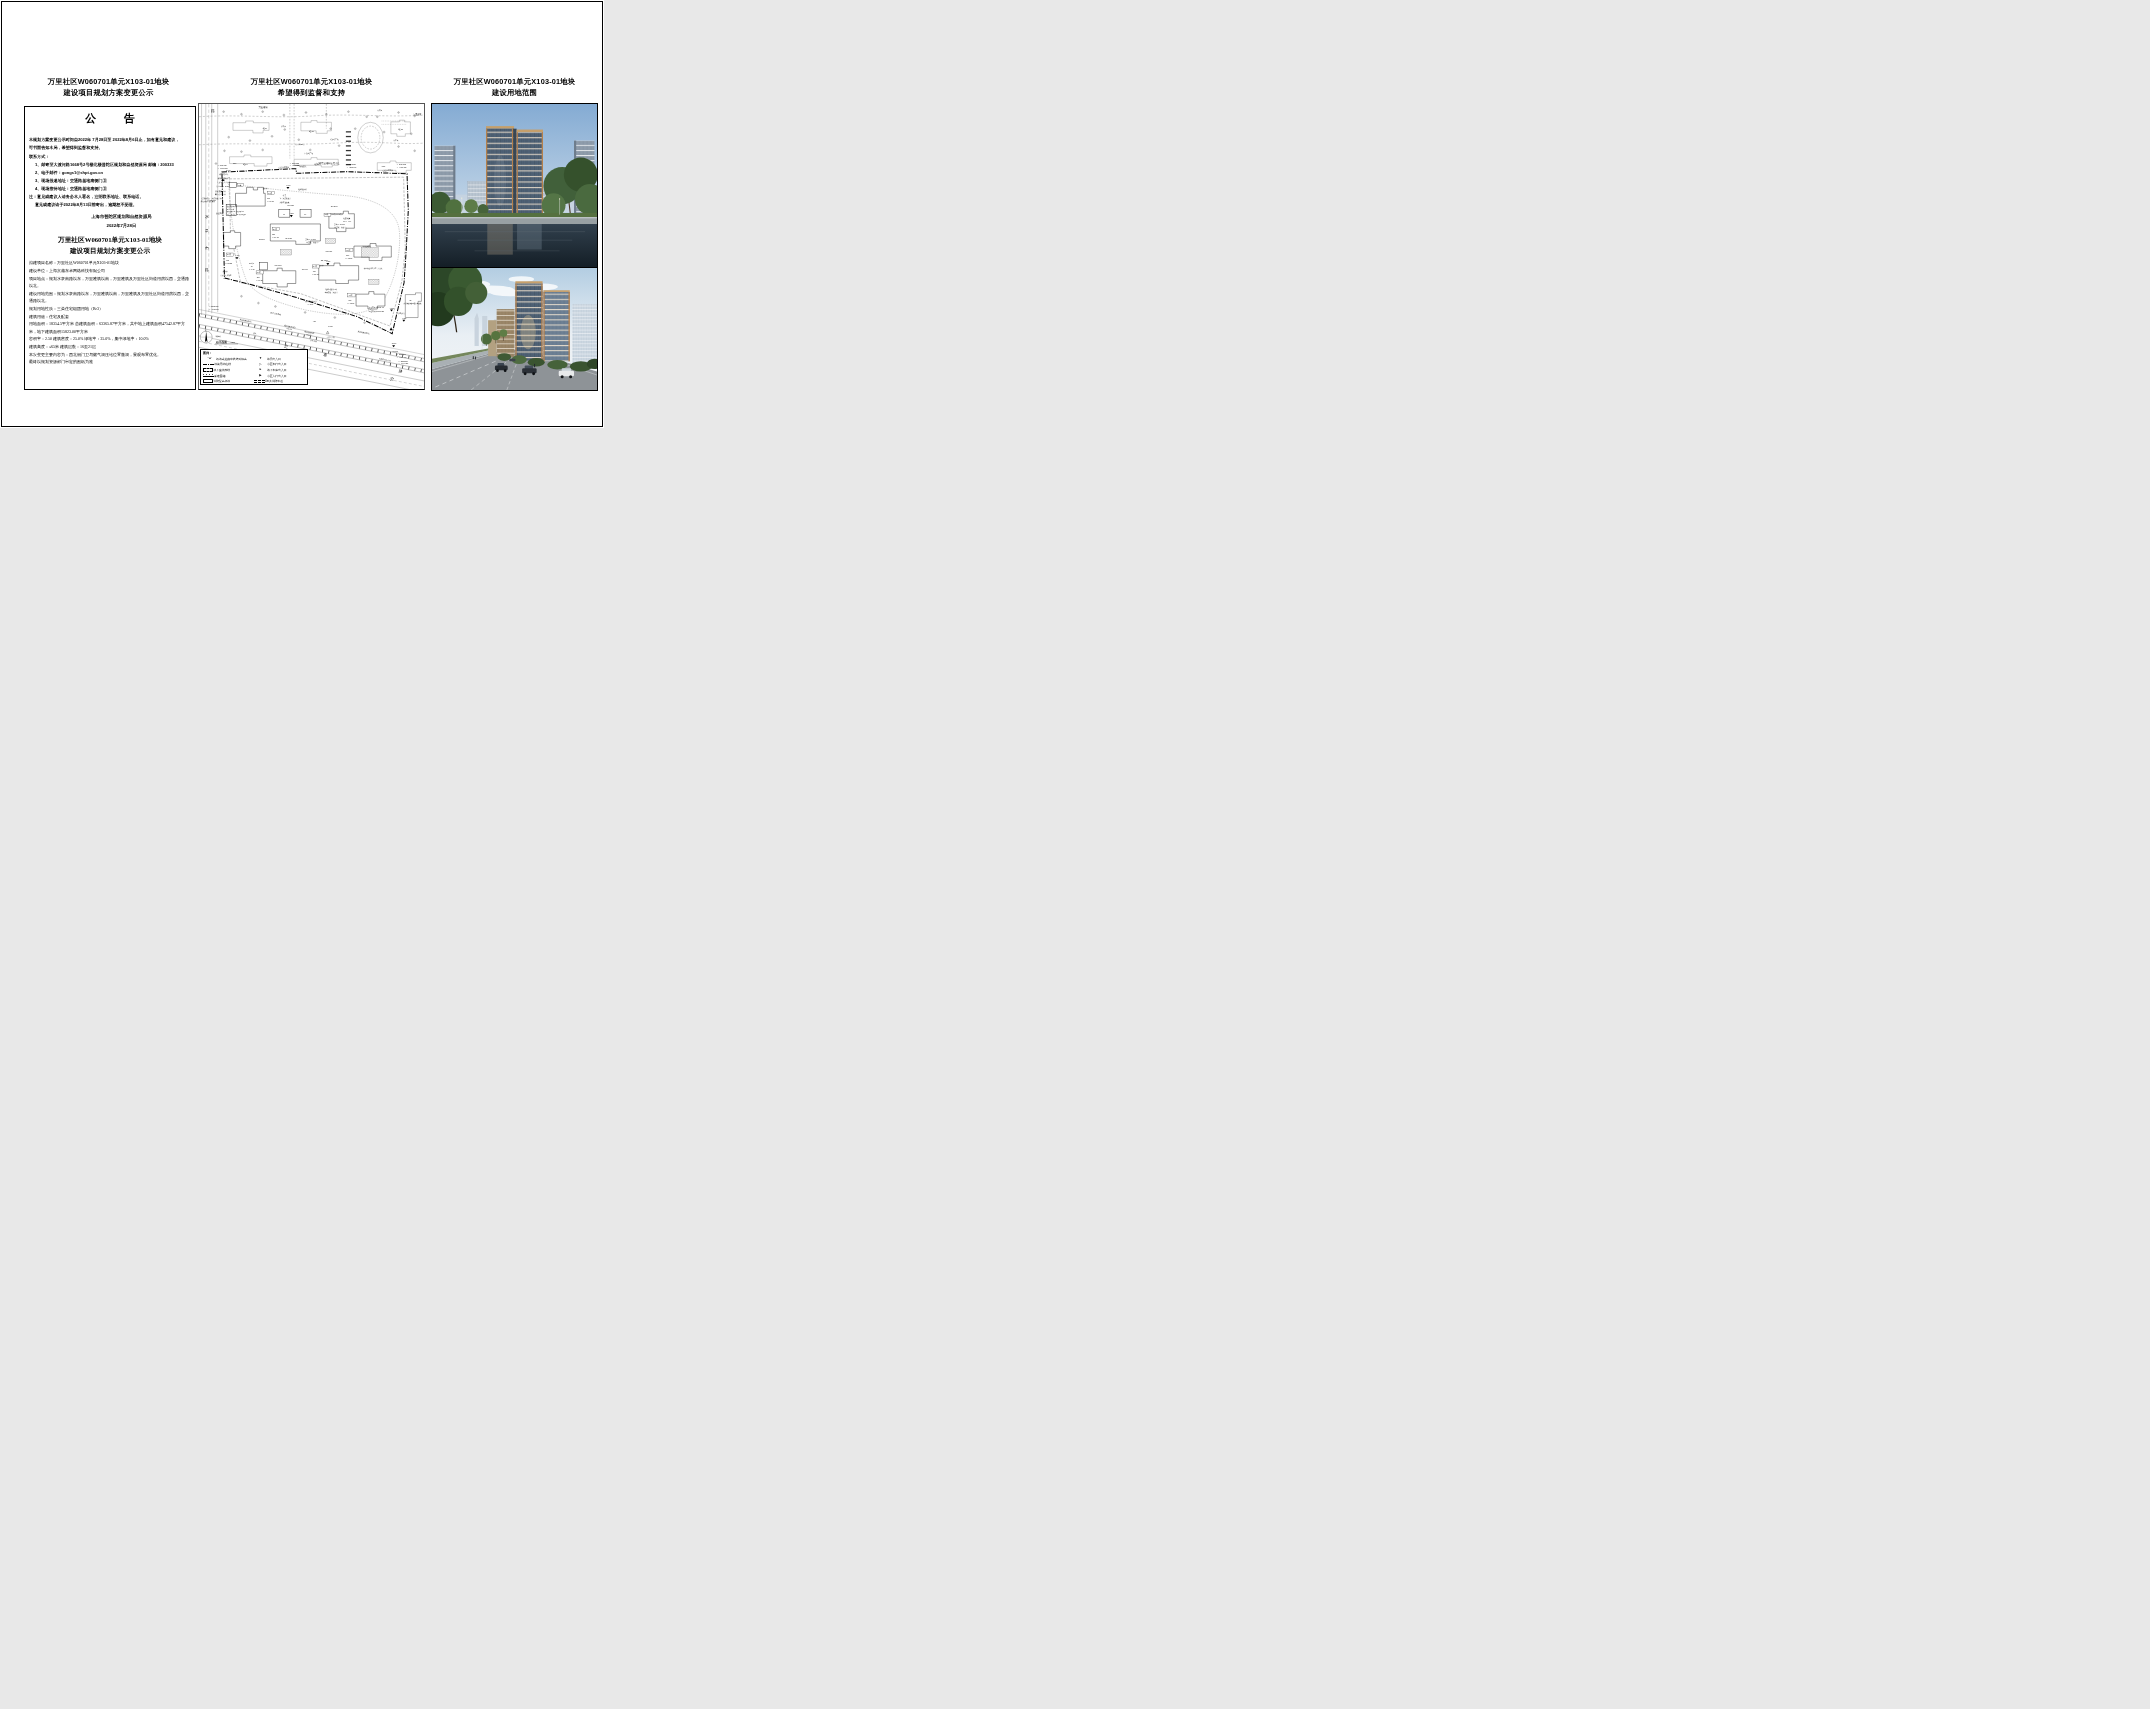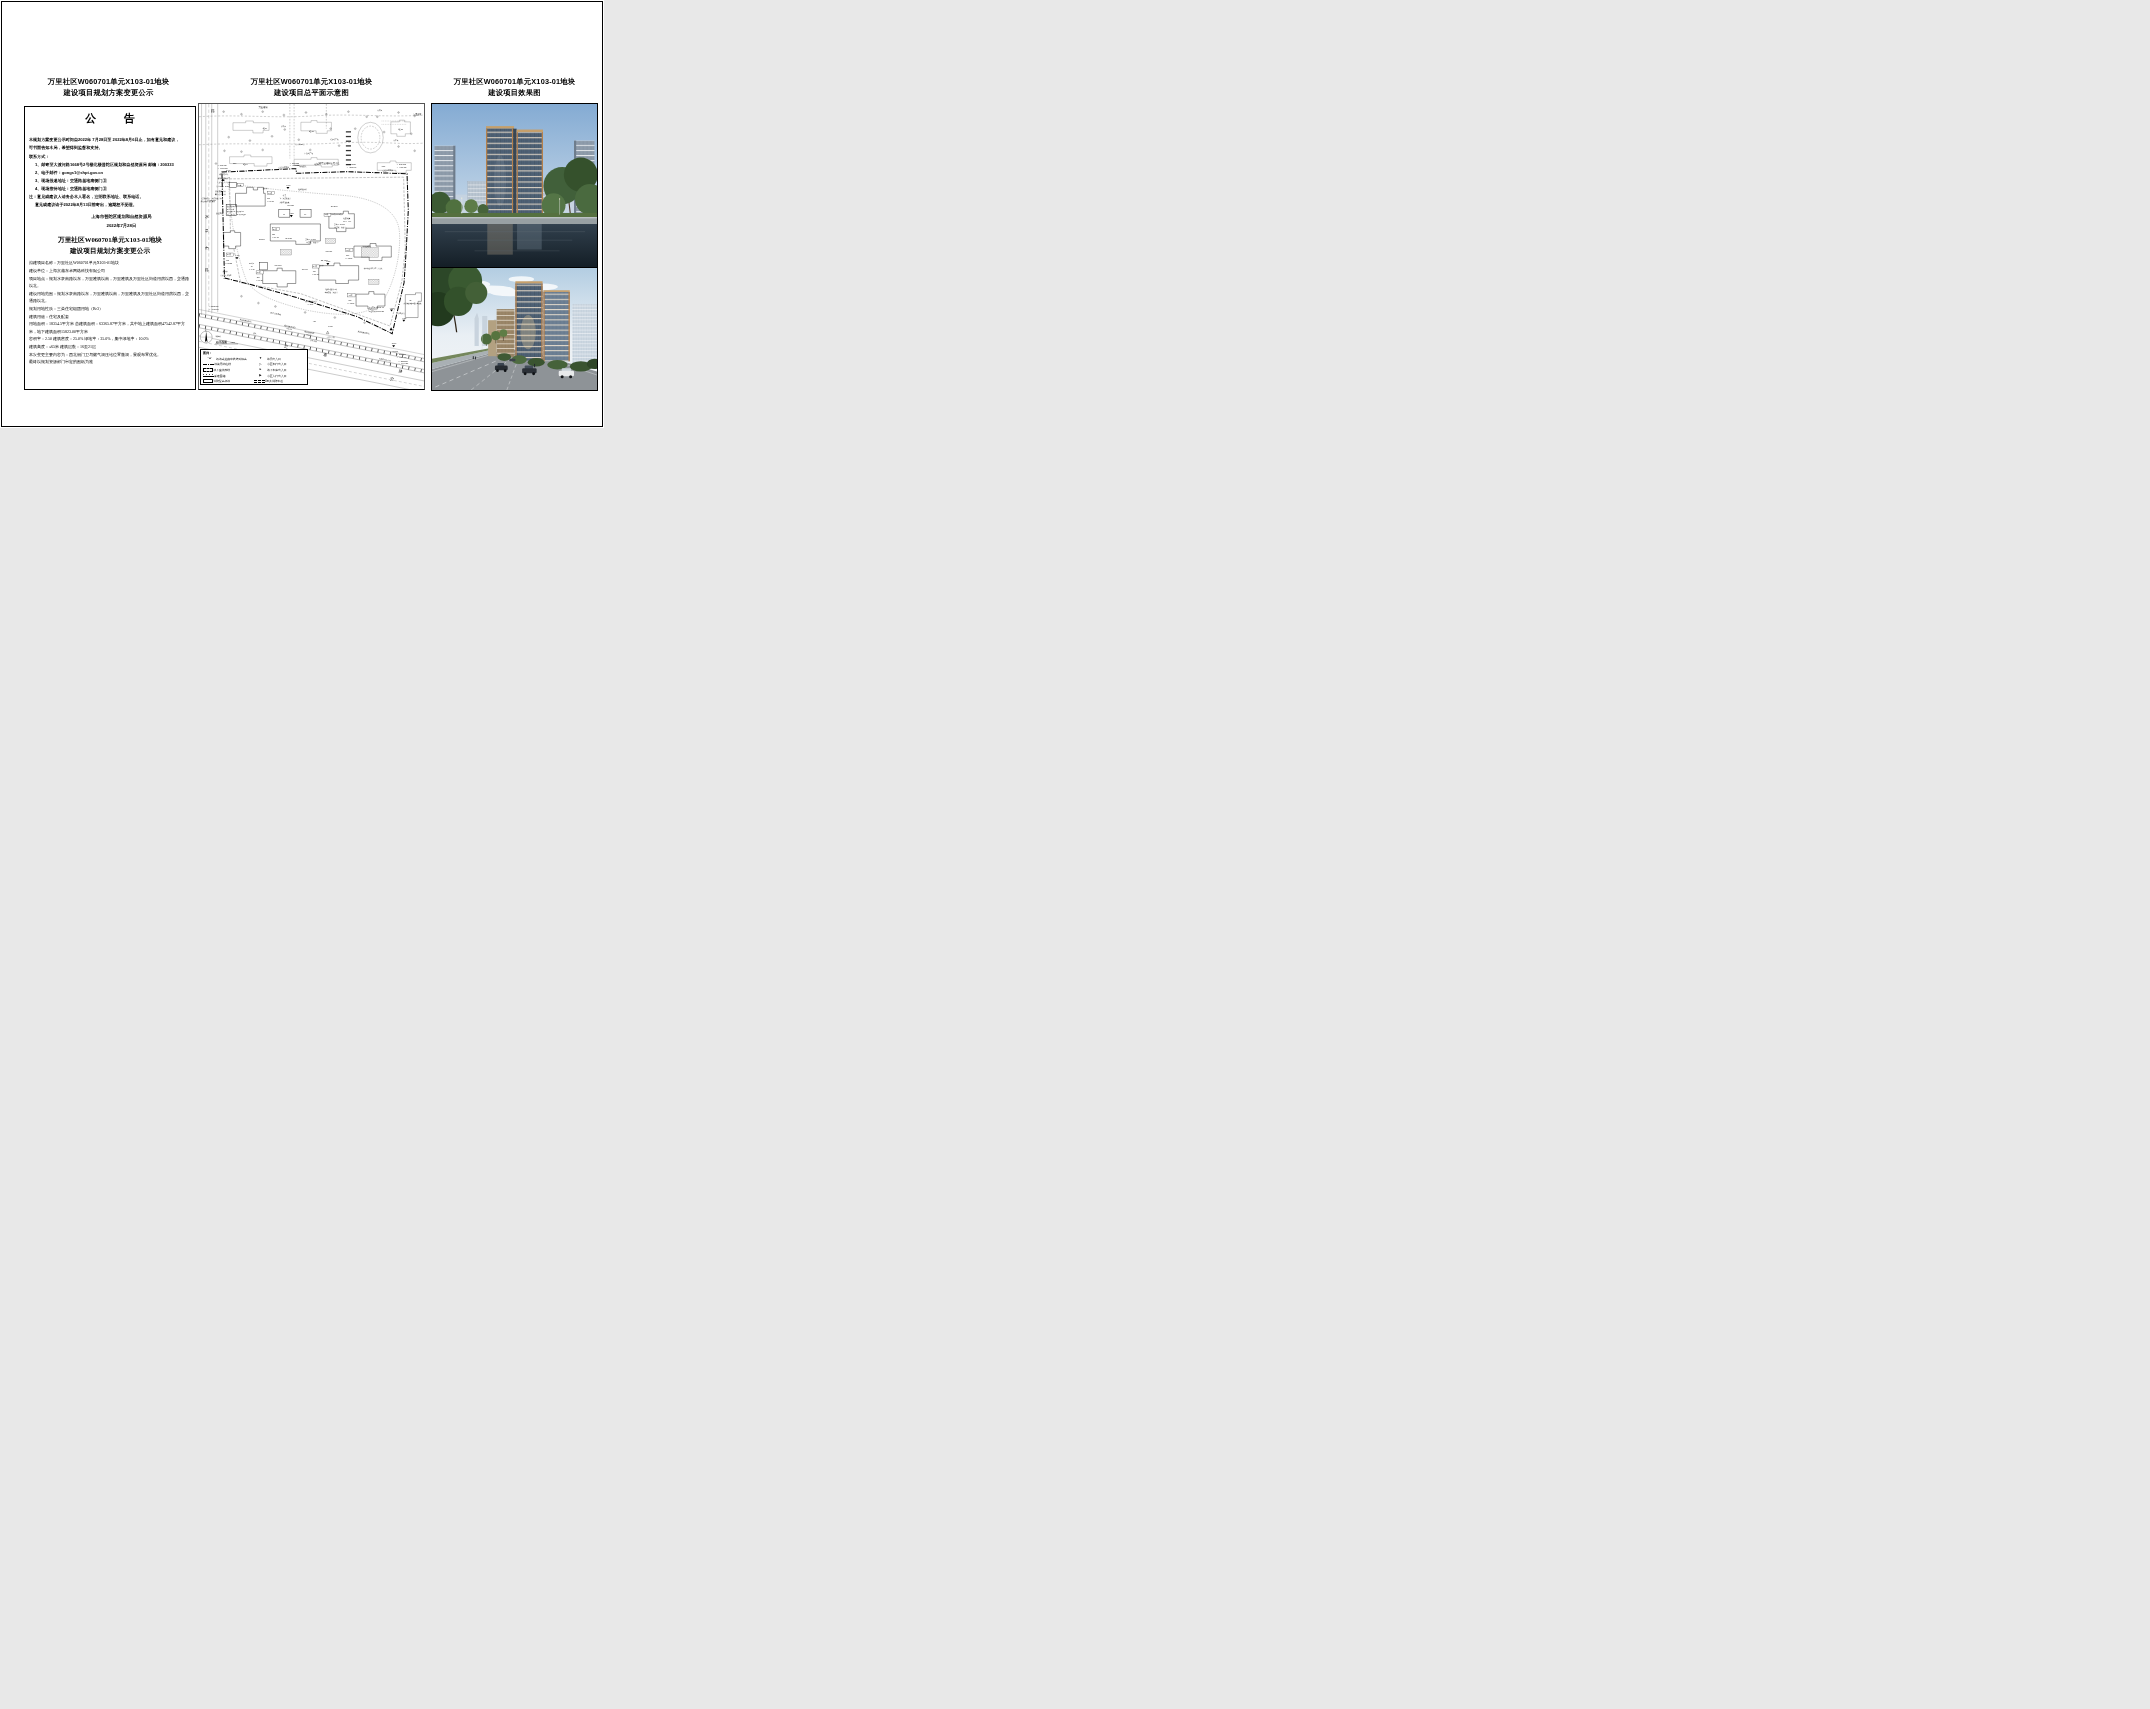--- a/index.html
+++ b/index.html
@@ -83,21 +83,21 @@
         <p class="dline">用地面积：18354.5平方米 总建筑面积：63365.87平方米，其中地上建筑面积47542.87平方米，地下建筑面积15823.00平方米</p>
         <p class="dline">容积率：2.50 建筑密度：25.0%  绿地率：35.0%，集中绿地率：10.0%</p>
         <p class="dline">建筑高度：≤65米  建筑层数：16至21层</p>
         <p class="dline">本次变更主要内容为：西北侧门卫与燃气调压站位置微调，景观布置优化。</p>
         <p class="dline">最终以规划资源部门审定的图纸为准</p>
       </div>
   </div>
 
   <div class="panel-title" id="center-title">
     <div>万里社区W060701单元X103-01地块</div>
-    <div>建设项目总平面示意图</div>
+    <div>希望得到监督和支持</div>
   </div>
   <div id="plan-wrap">
     <svg id="plan-svg" viewBox="0 0 530 670" preserveAspectRatio="none">
       <defs>
         <pattern id="hat" width="4" height="4" patternUnits="userSpaceOnUse">
             <path d="M0,4 L4,0" stroke="#555" stroke-width="0.6"></path>
           </pattern>
         <pattern id="dots" width="4" height="4" patternUnits="userSpaceOnUse">
             <circle cx="1" cy="1" r="0.45" fill="#555"></circle>
           </pattern>
@@ -456,21 +456,21 @@
               <span class="sym sym-dd"></span>
               <span class="llabel">4m宽消防车道</span>
             </div>
           </div>
       </div>
     </div>
   </div>
 
   <div class="panel-title" id="right-title">
     <div>万里社区W060701单元X103-01地块</div>
-    <div>建设项目效果图</div>
+    <div>建设用地范围</div>
   </div>
 
   <div class="render" id="render-top">
     <svg viewBox="0 0 388 383" preserveAspectRatio="none">
       <defs>
         <linearGradient id="sky1" x1="0" y1="0" x2="0" y2="1">
             <stop offset="0" stop-color="#84abd3"></stop>
             <stop offset=".55" stop-color="#b9cfe4"></stop>
             <stop offset=".82" stop-color="#dde8f1"></stop>
           </linearGradient>

